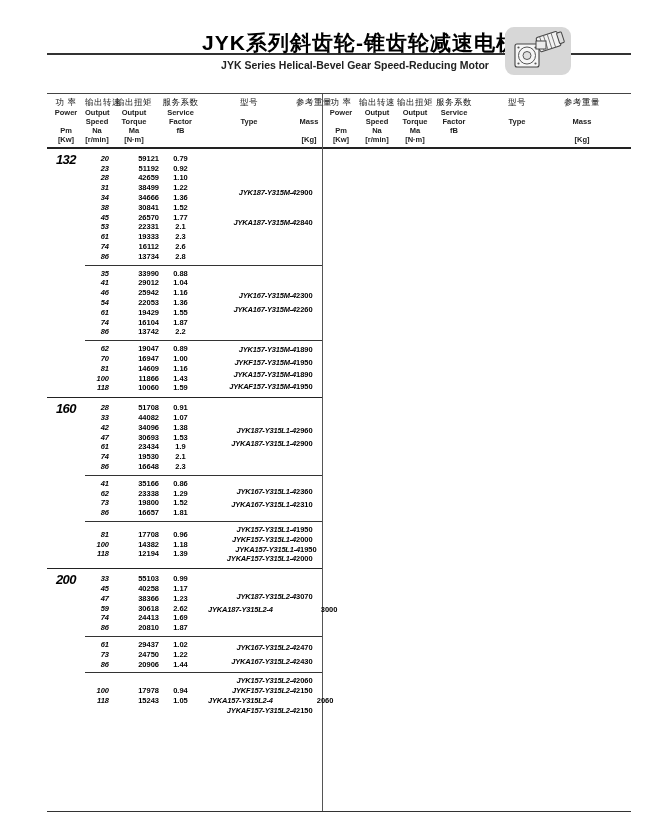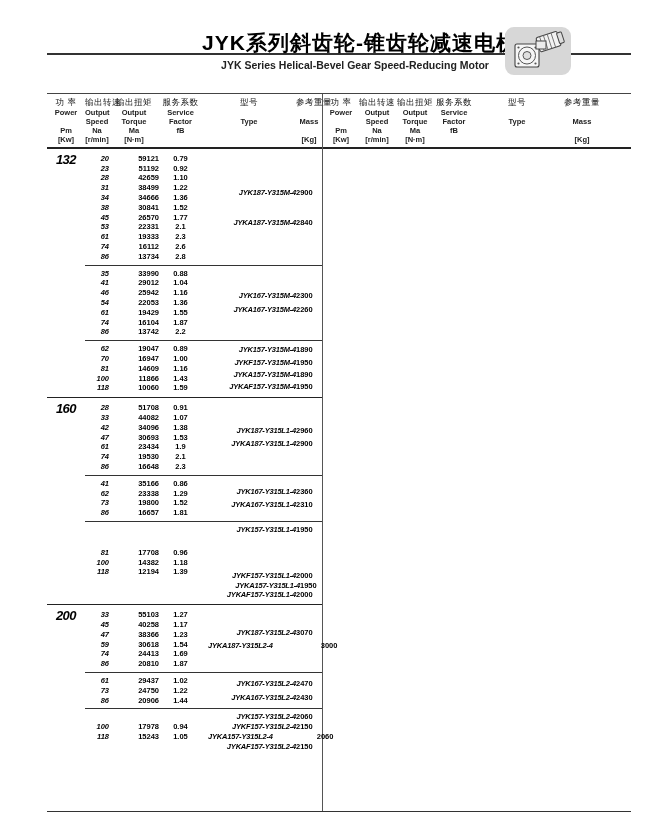--- a/index.html
+++ b/index.html
@@ -415,21 +415,21 @@
                   <div class="cell na">118</div>
                   <div class="cell ma">12194</div>
                   <div class="cell fs">1.39</div>
                 </div>
               </div>
               <div class="models-col">
                 <div class="mrow" style="height: 9.8px;">
                   <div class="cell type">JYK157-Y315L1-4</div>
                   <div class="cell mass">1950</div>
                 </div>
-                <div class="mrow" style="height: 9.8px; margin-top: 36px;">
+                <div class="mrow" style="height: 9.8px;">
                   <div class="cell type">JYKF157-Y315L1-4</div>
                   <div class="cell mass">2000</div>
                 </div>
                 <div class="mrow" style="height: 9.8px; margin-left: 20px;">
                   <div class="cell type">JYKA157-Y315L1-4</div>
                   <div class="cell mass">1950</div>
                 </div>
                 <div class="mrow" style="height: 9.8px;">
                   <div class="cell type">JYKAF157-Y315L1-4</div>
                   <div class="cell mass">2000</div>
@@ -437,36 +437,36 @@
               </div>
             </div>
           </div>
           <div class="section sec-sep">
             <div class="power-label">200</div>
             <div class="block">
               <div class="rows-col">
                 <div class="drow">
                   <div class="cell na">33</div>
                   <div class="cell ma">55103</div>
-                  <div class="cell fs">1.27</div>
+                  <div class="cell fs">0.99</div>
                 </div>
                 <div class="drow">
                   <div class="cell na">45</div>
                   <div class="cell ma">40258</div>
                   <div class="cell fs">1.17</div>
                 </div>
                 <div class="drow">
                   <div class="cell na">47</div>
                   <div class="cell ma">38366</div>
                   <div class="cell fs">1.23</div>
                 </div>
                 <div class="drow">
                   <div class="cell na">59</div>
                   <div class="cell ma">30618</div>
-                  <div class="cell fs">1.54</div>
+                  <div class="cell fs">2.62</div>
                 </div>
                 <div class="drow">
                   <div class="cell na">74</div>
                   <div class="cell ma">24413</div>
                   <div class="cell fs">1.69</div>
                 </div>
                 <div class="drow">
                   <div class="cell na">86</div>
                   <div class="cell ma">20810</div>
                   <div class="cell fs">1.87</div>

